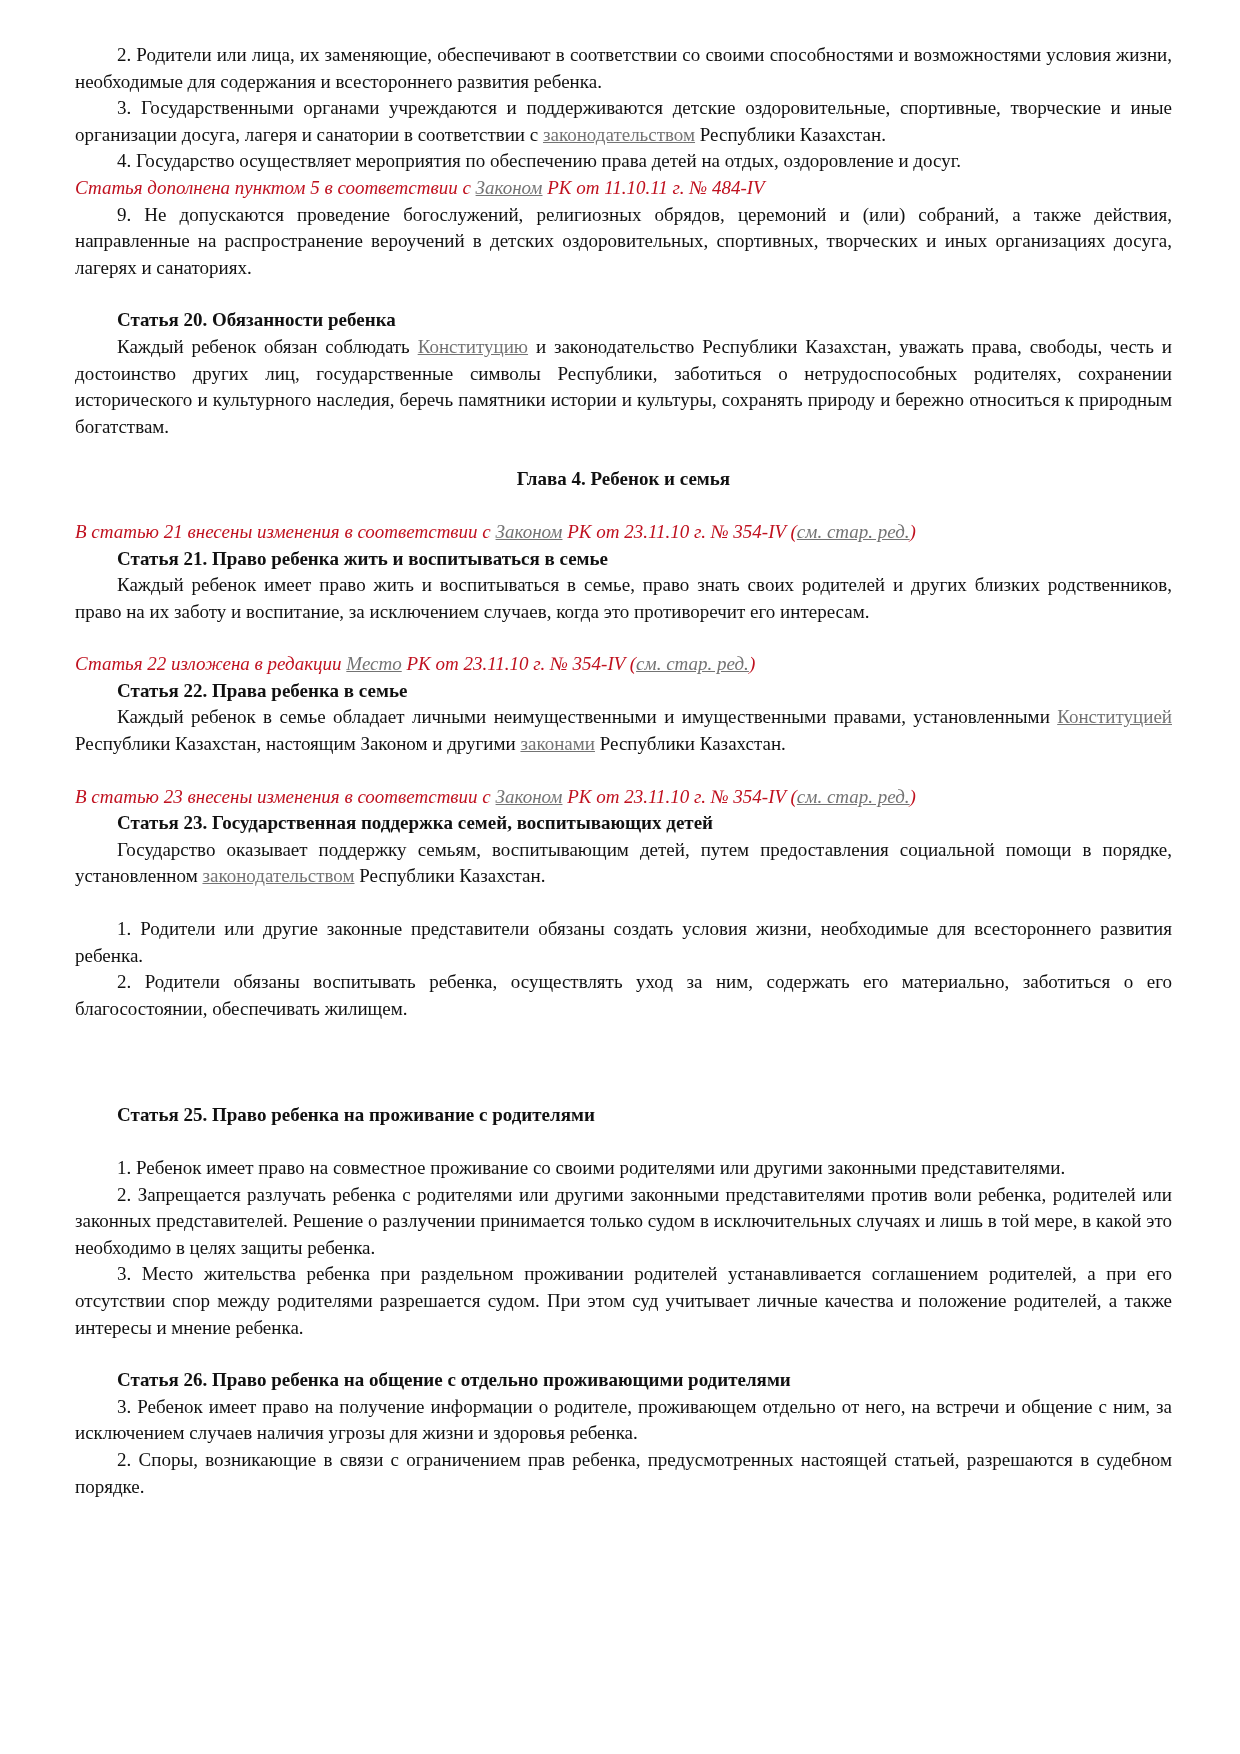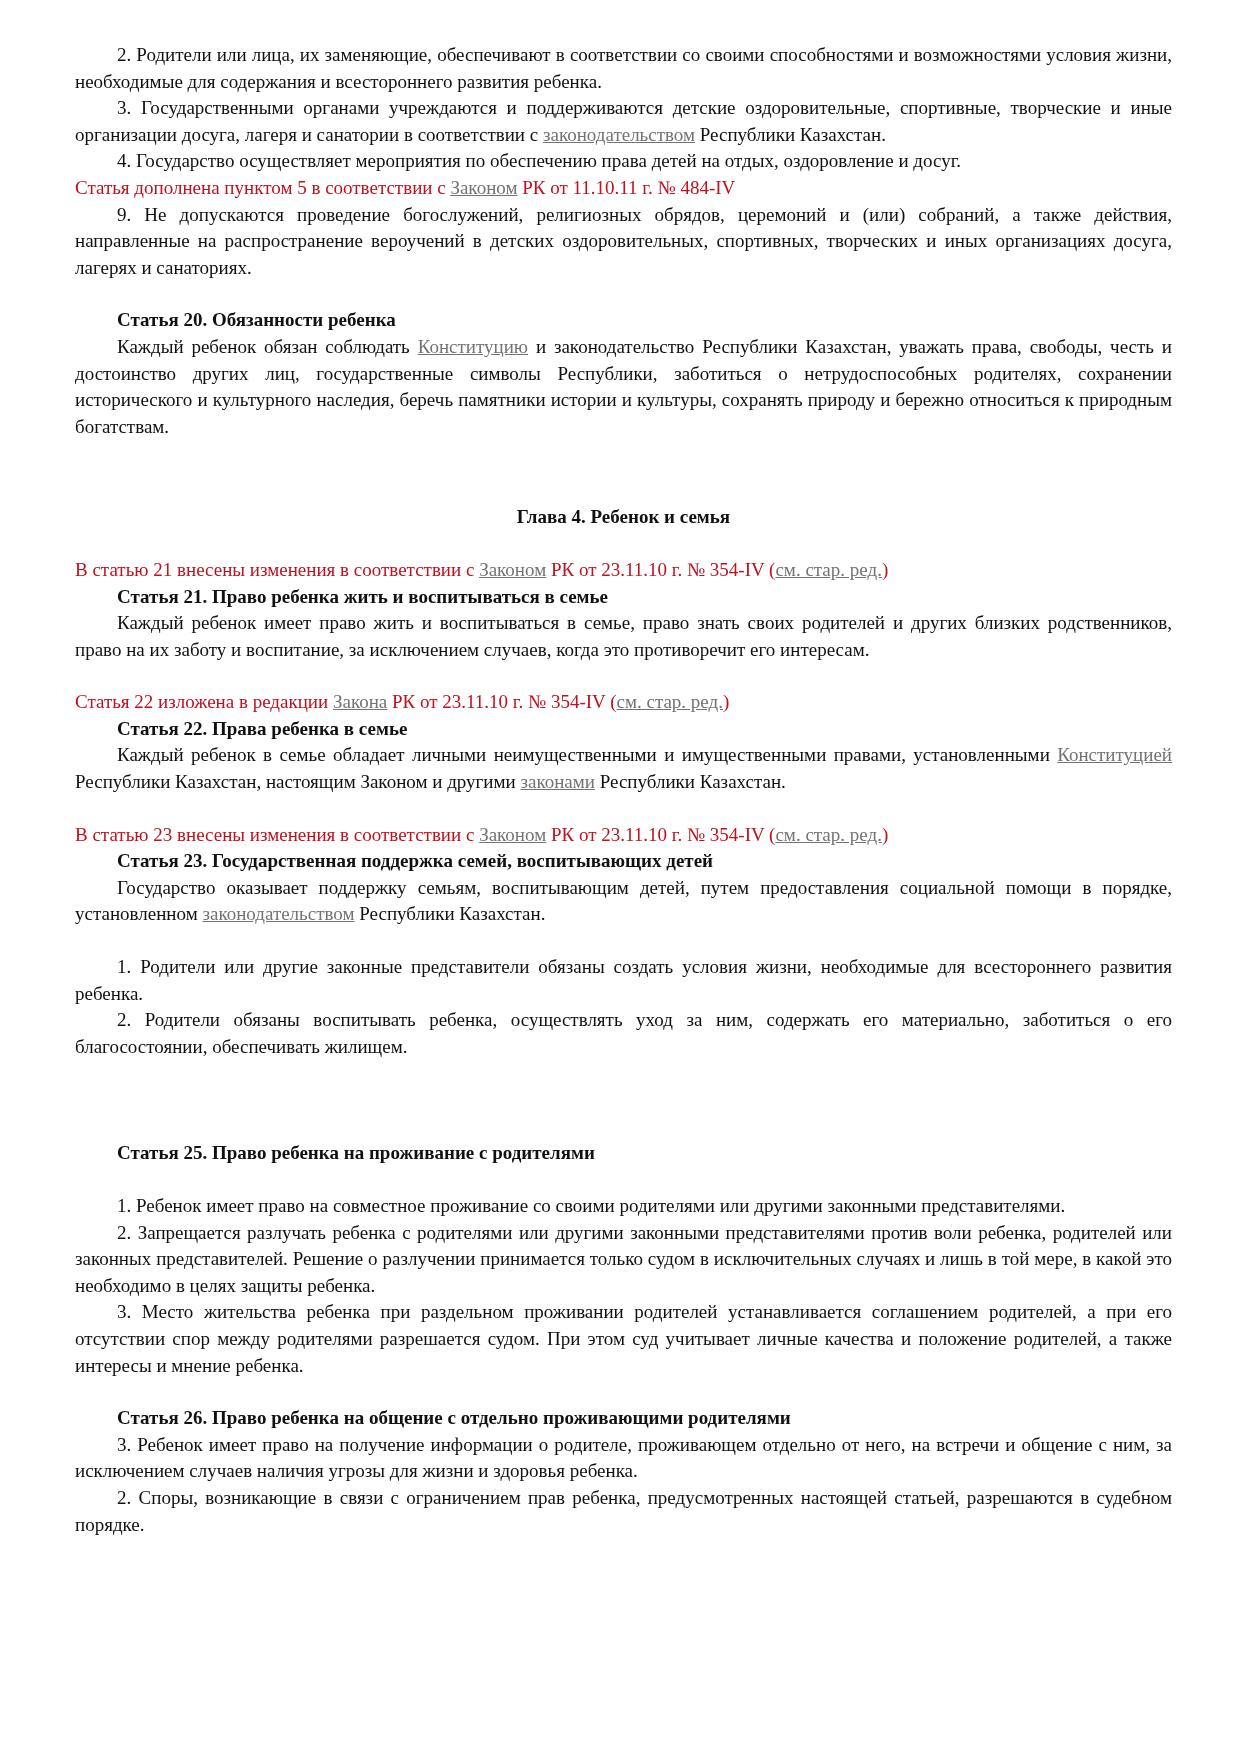--- a/index.html
+++ b/index.html
@@ -4,23 +4,23 @@
 <style>
   html, body { margin: 0; padding: 0; background: #ffffff; }
   body { width: 1240px; height: 1754px; position: relative; overflow: hidden; }
   .page {
     position: absolute; left: 75px; top: 42px; width: 1097px;
     font-family: "Liberation Serif", serif;
     font-size: 19px; line-height: 26.6px; color: #111;
   }
   p { margin: 0; text-align: justify; }
   .ind { text-indent: 42px; }
-  .note { color: #c0111f; text-indent: 0; }
+  .note { color: #c0111f; font-style: italic; text-indent: 0; }
   .title { font-weight: bold; text-indent: 42px; }
-  .chapter { font-weight: bold; text-align: center; margin-top: 38px; }
+  .chapter { font-weight: bold; text-align: center; }
   a { color: #737373; text-decoration: underline; }
   .gap { height: 26px; }
   .gap2 { height: 80px; }
 </style>
 </head>
 <body>
 
 <div class="page">
 
   <p class="ind">2. Родители или лица, их заменяющие, обеспечивают в соответствии со своими способностями и возможностями условия жизни, необходимые для содержания и всестороннего развития ребенка.</p>
@@ -35,21 +35,21 @@
 
   <div class="gap"></div>
   <p class="chapter">Глава 4. Ребенок и семья</p>
   <div class="gap"></div>
 
   <p class="note"><span>В статью 21 внесены изменения в соответствии с </span><a>Законом</a><span> РК от 23.11.10 г. № 354-IV (</span><a>см. стар. ред.</a><span>)</span></p>
   <p class="title">Статья 21. Право ребенка жить и воспитываться в семье</p>
   <p class="ind">Каждый ребенок имеет право жить и воспитываться в семье, право знать своих родителей и других близких родственников, право на их заботу и воспитание, за исключением случаев, когда это противоречит его интересам.</p>
 
   <div class="gap"></div>
-  <p class="note"><span>Статья 22 изложена в редакции </span><a>Закона</a><span> РК от 23.11.10 г. № 354-IV (</span><a>см. стар. ред.</a><span>)</span></p>
+  <p class="note"><span>Статья 22 изложена в редакции </span><a>Место</a><span> РК от 23.11.10 г. № 354-IV (</span><a>см. стар. ред.</a><span>)</span></p>
   <p class="title">Статья 22. Права ребенка в семье</p>
   <p class="ind"><span>Каждый ребенок в семье обладает личными неимущественными и имущественными правами, установленными </span><a>Конституцией</a><span> Республики Казахстан, настоящим Законом и другими </span><a>законами</a><span> Республики Казахстан.</span></p>
 
   <div class="gap"></div>
   <p class="note"><span>В статью 23 внесены изменения в соответствии с </span><a>Законом</a><span> РК от 23.11.10 г. № 354-IV (</span><a>см. стар. ред.</a><span>)</span></p>
   <p class="title">Статья 23. Государственная поддержка семей, воспитывающих детей</p>
   <p class="ind"><span>Государство оказывает поддержку семьям, воспитывающим детей, путем предоставления социальной помощи в порядке, установленном </span><a>законодательством</a><span> Республики Казахстан.</span></p>
 
   <div class="gap"></div>
   <p class="ind">1. Родители или другие законные представители обязаны создать условия жизни, необходимые для всестороннего развития ребенка.</p>

